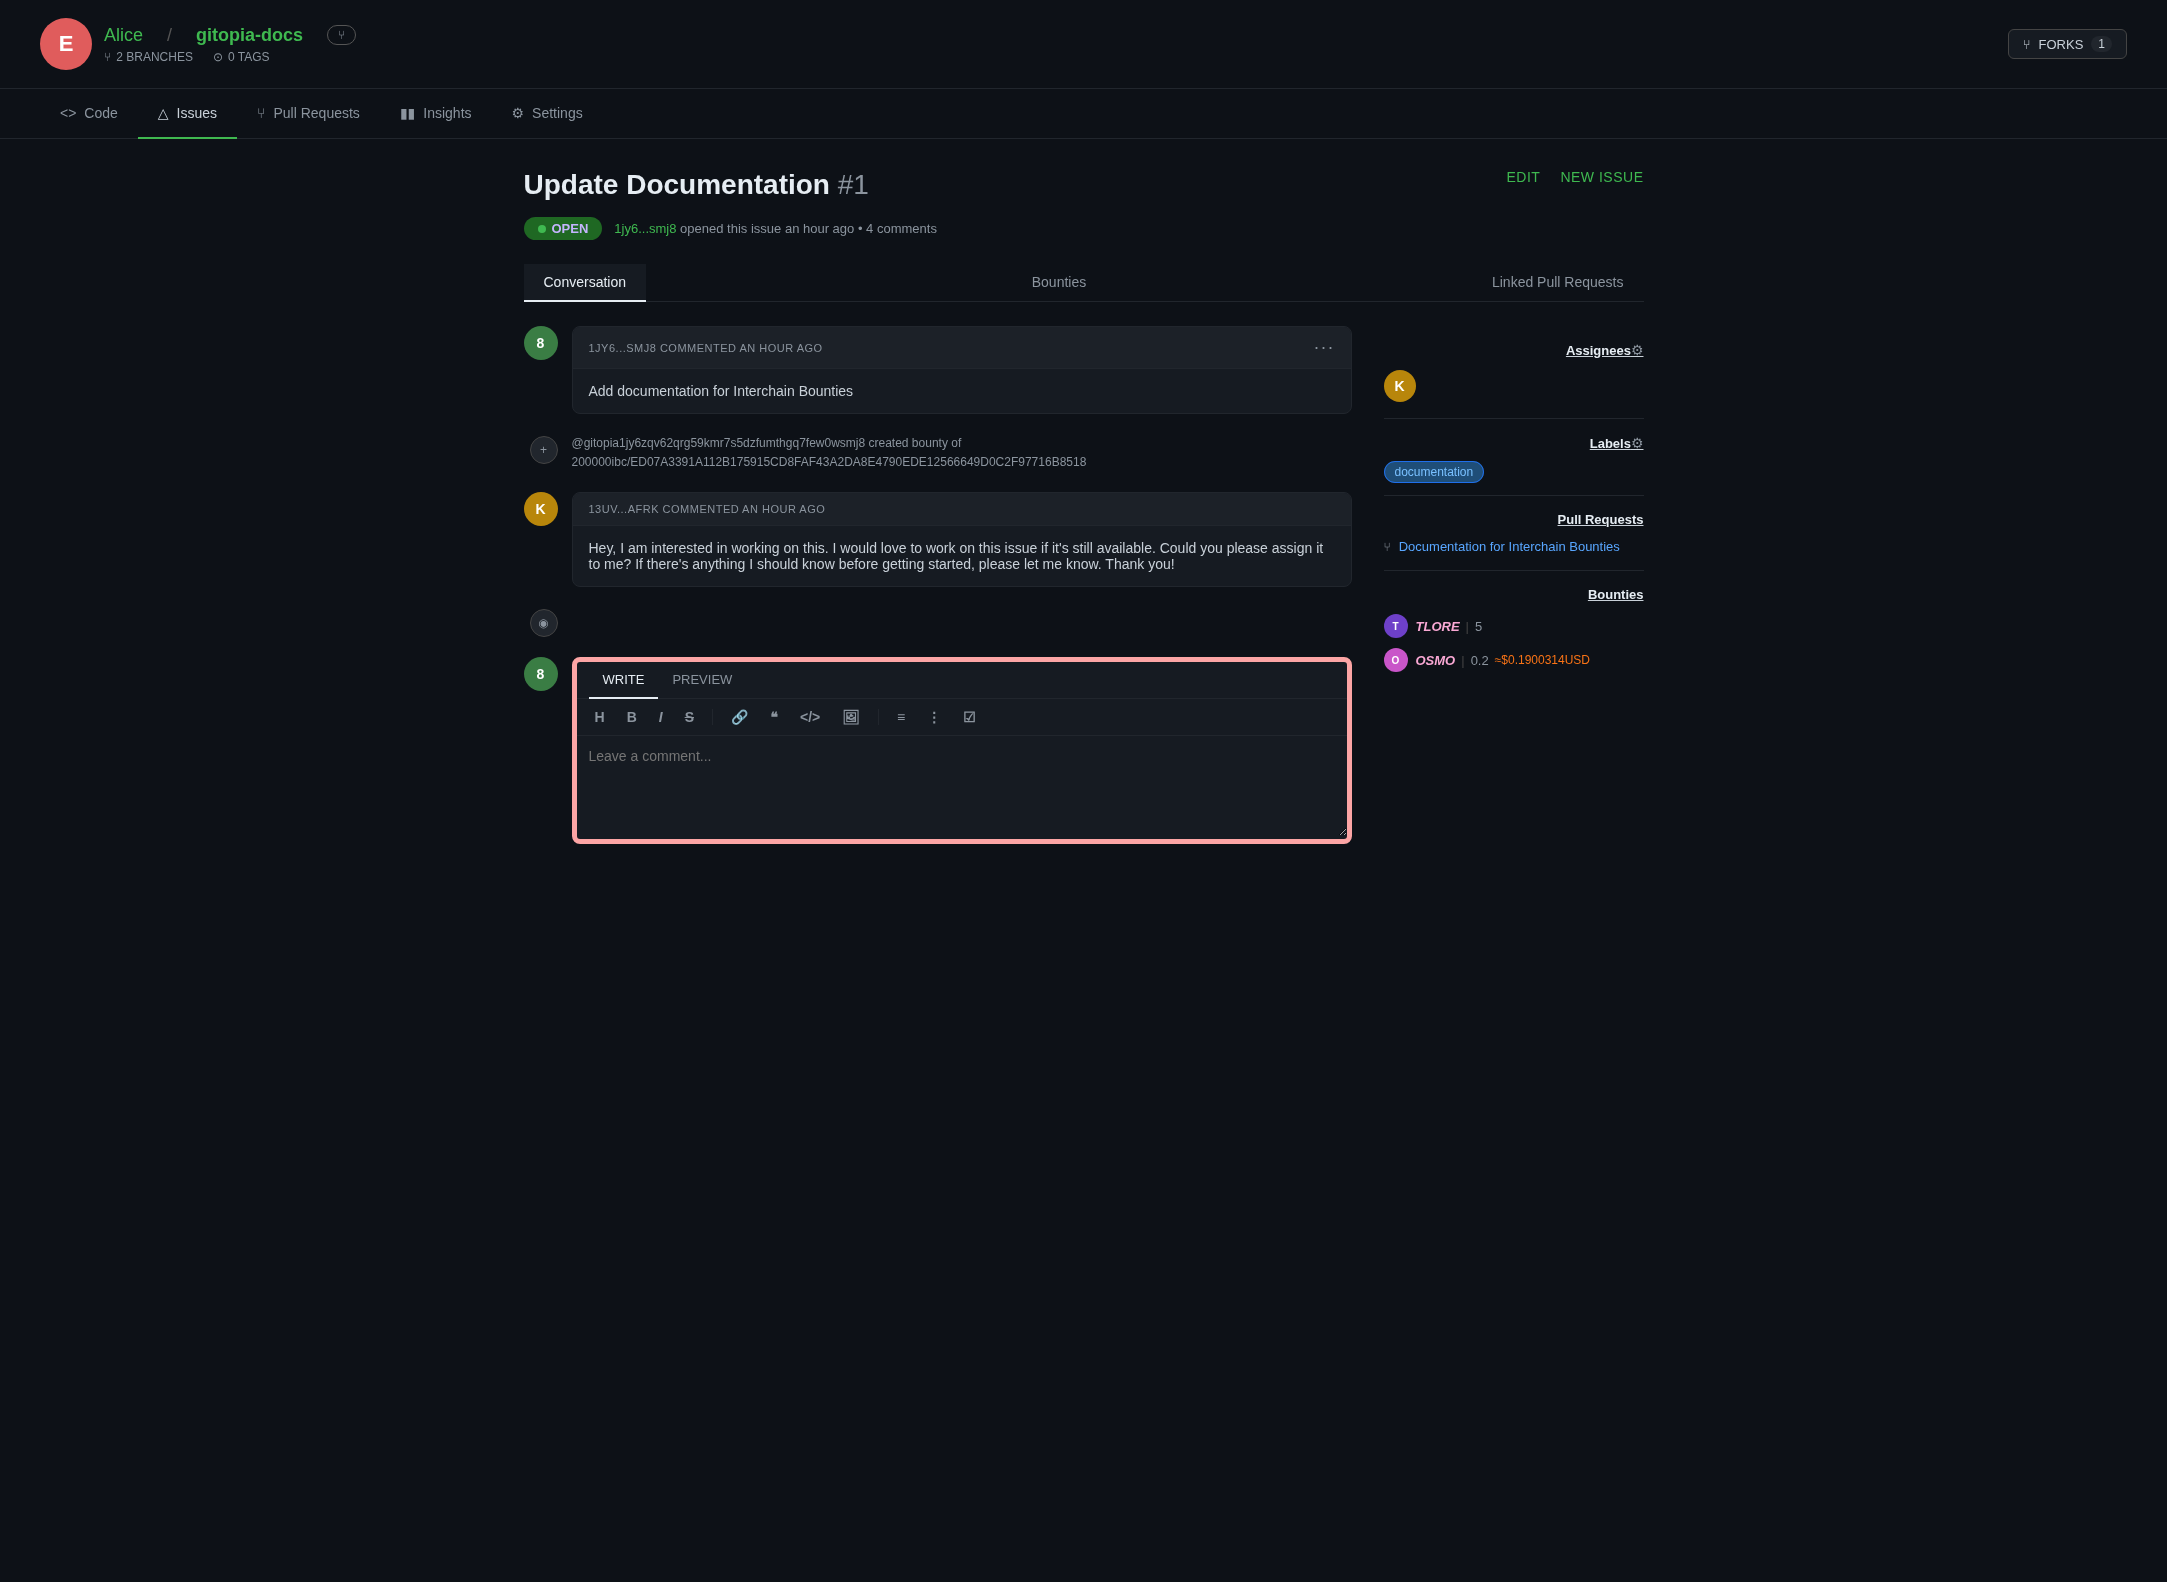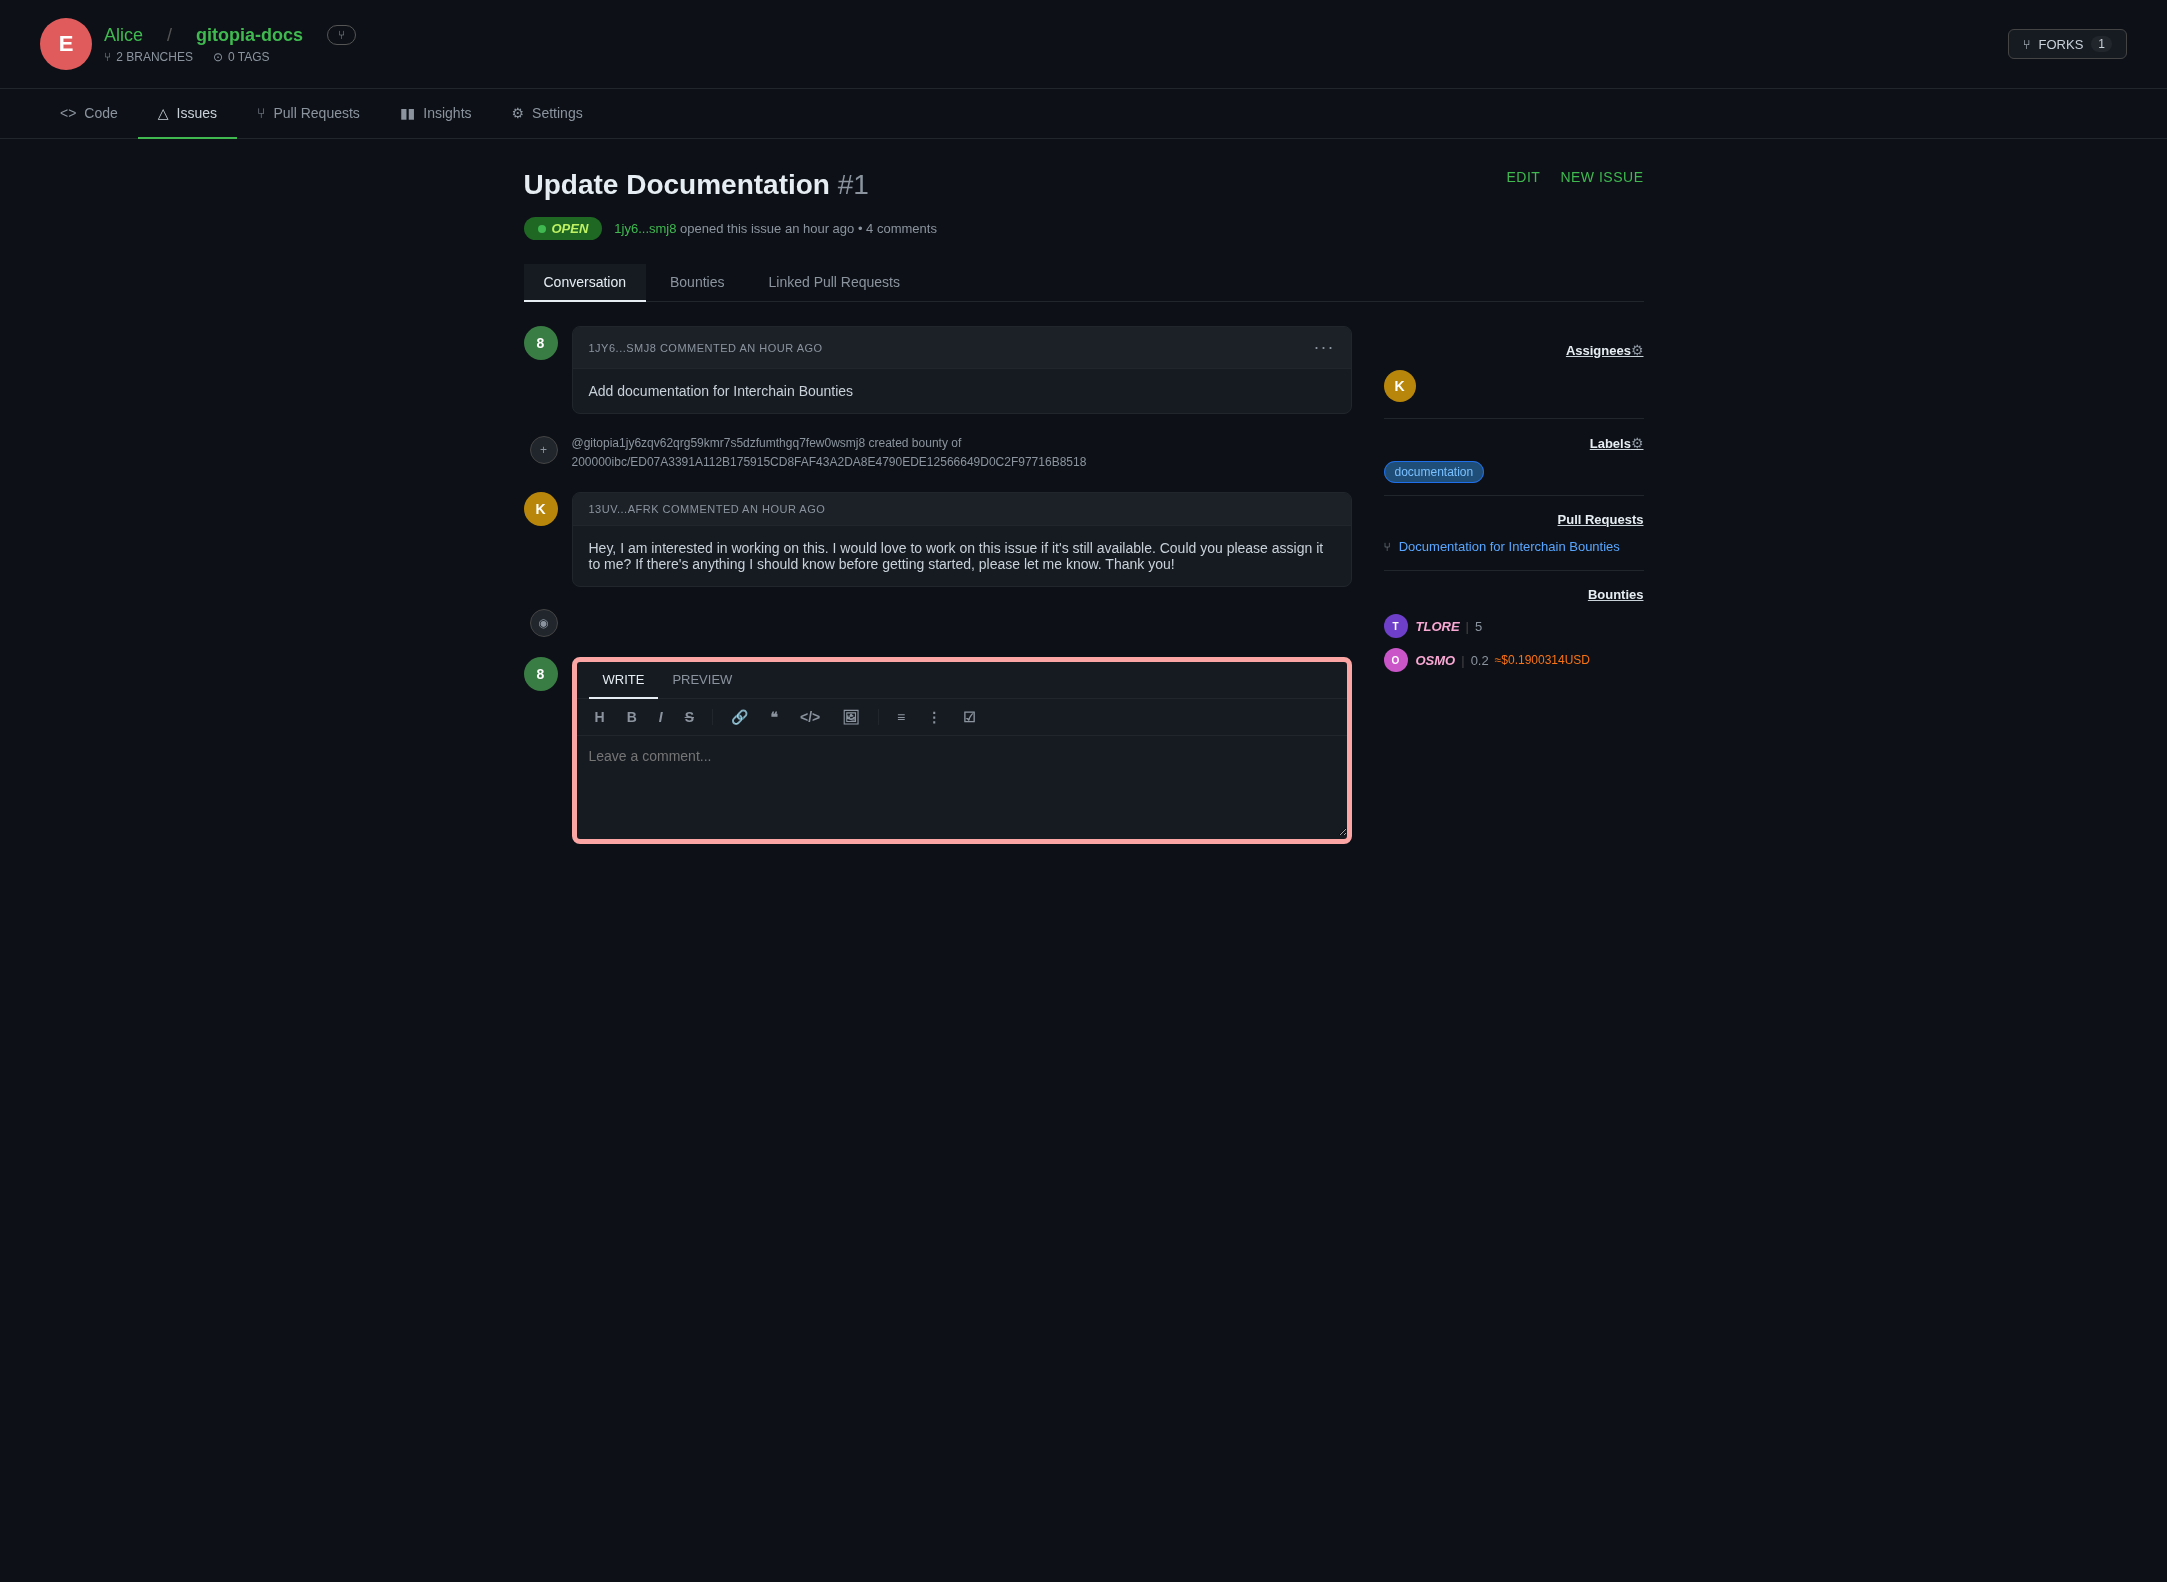--- a/index.html
+++ b/index.html
@@ -175,29 +175,28 @@
     }
 
     .issue-status-row {
       display: flex;
       align-items: center;
       gap: 12px;
       margin-bottom: 24px;
     }
     .open-badge {
       background: #1f6823;
-      color: #bef264;
+      color: #c4b5fd;
       border-radius: 20px;
       padding: 4px 14px;
       font-size: 13px;
       display: flex;
       align-items: center;
       gap: 6px;
       font-weight: 600;
-      font-style: italic;
     }
     .open-dot {
       width: 8px;
       height: 8px;
       border-radius: 50%;
       background: #3fb950;
     }
     .issue-meta-text {
       font-size: 13px;
       color: #8b949e;
@@ -206,20 +205,21 @@
       color: #3fb950;
       text-decoration: none;
     }
 
     
     .sub-tabs {
       display: flex;
       gap: 4px;
       border-bottom: 1px solid #21262d;
       margin-bottom: 24px;
+      justify-content: space-between;
     }
     .sub-tab {
       padding: 10px 20px;
       cursor: pointer;
       font-size: 14px;
       color: #8b949e;
       border-bottom: 2px solid transparent;
       margin-bottom: -1px;
     }
     .sub-tab.active {

